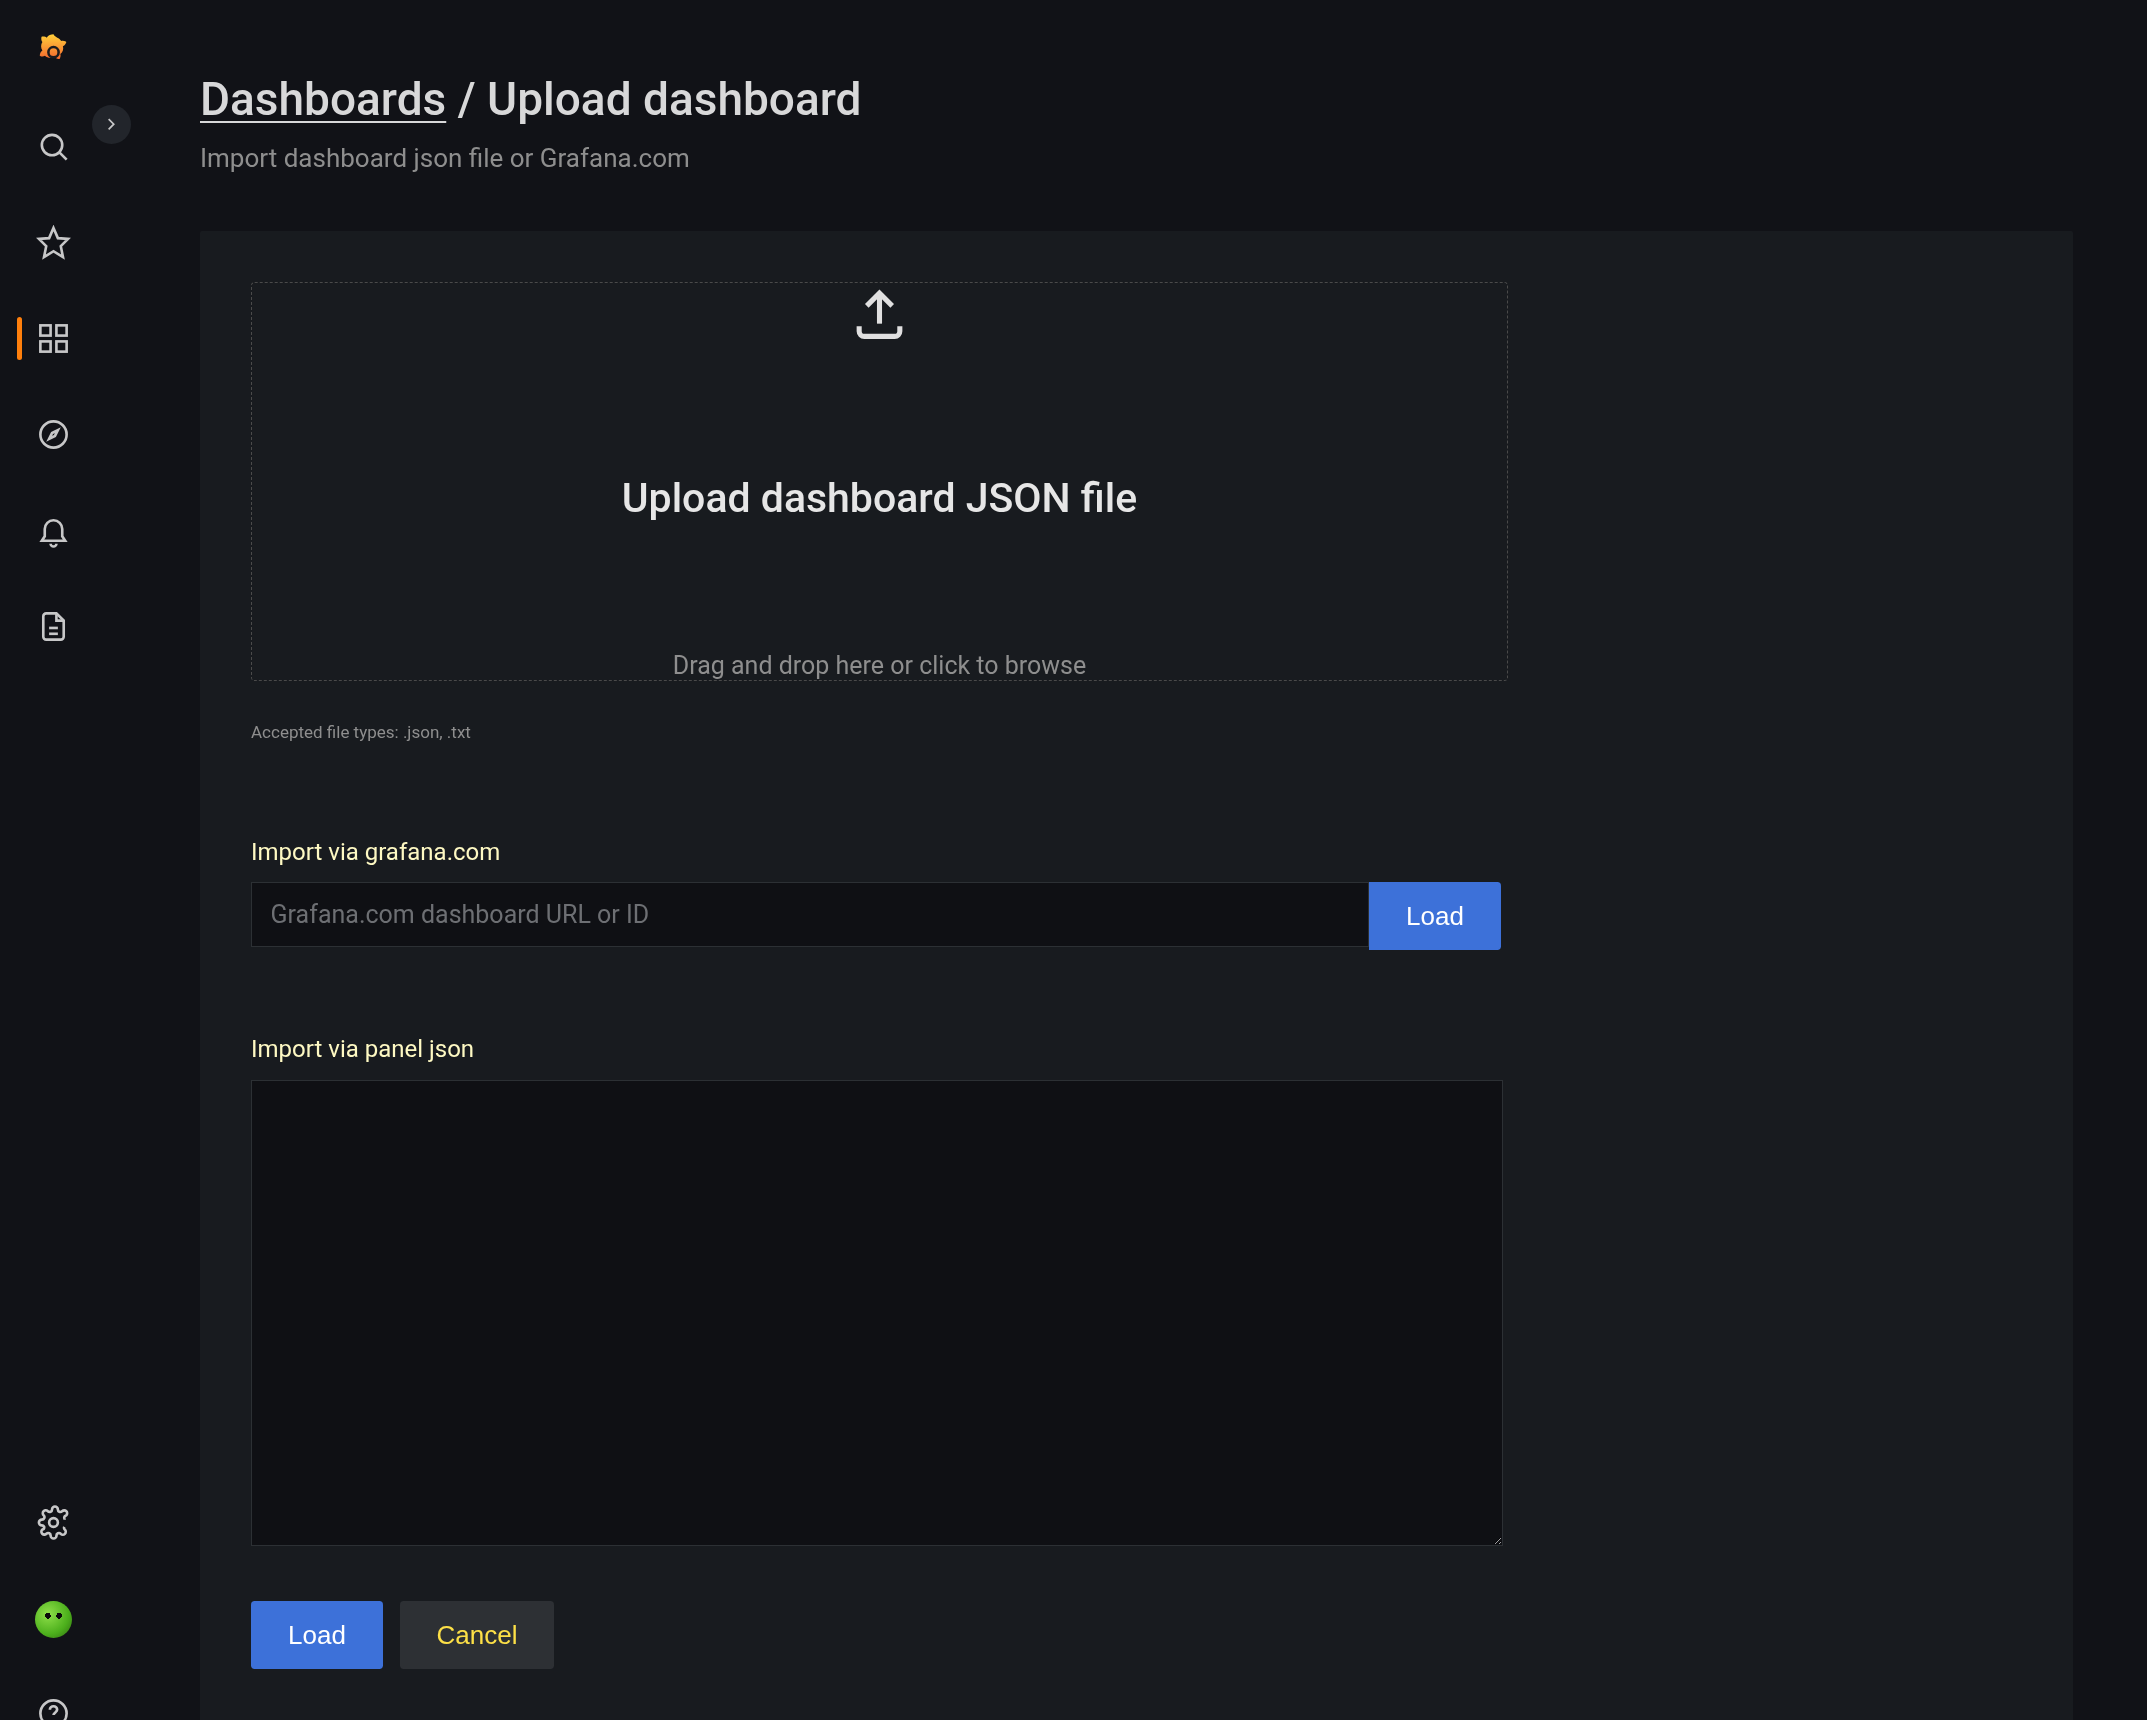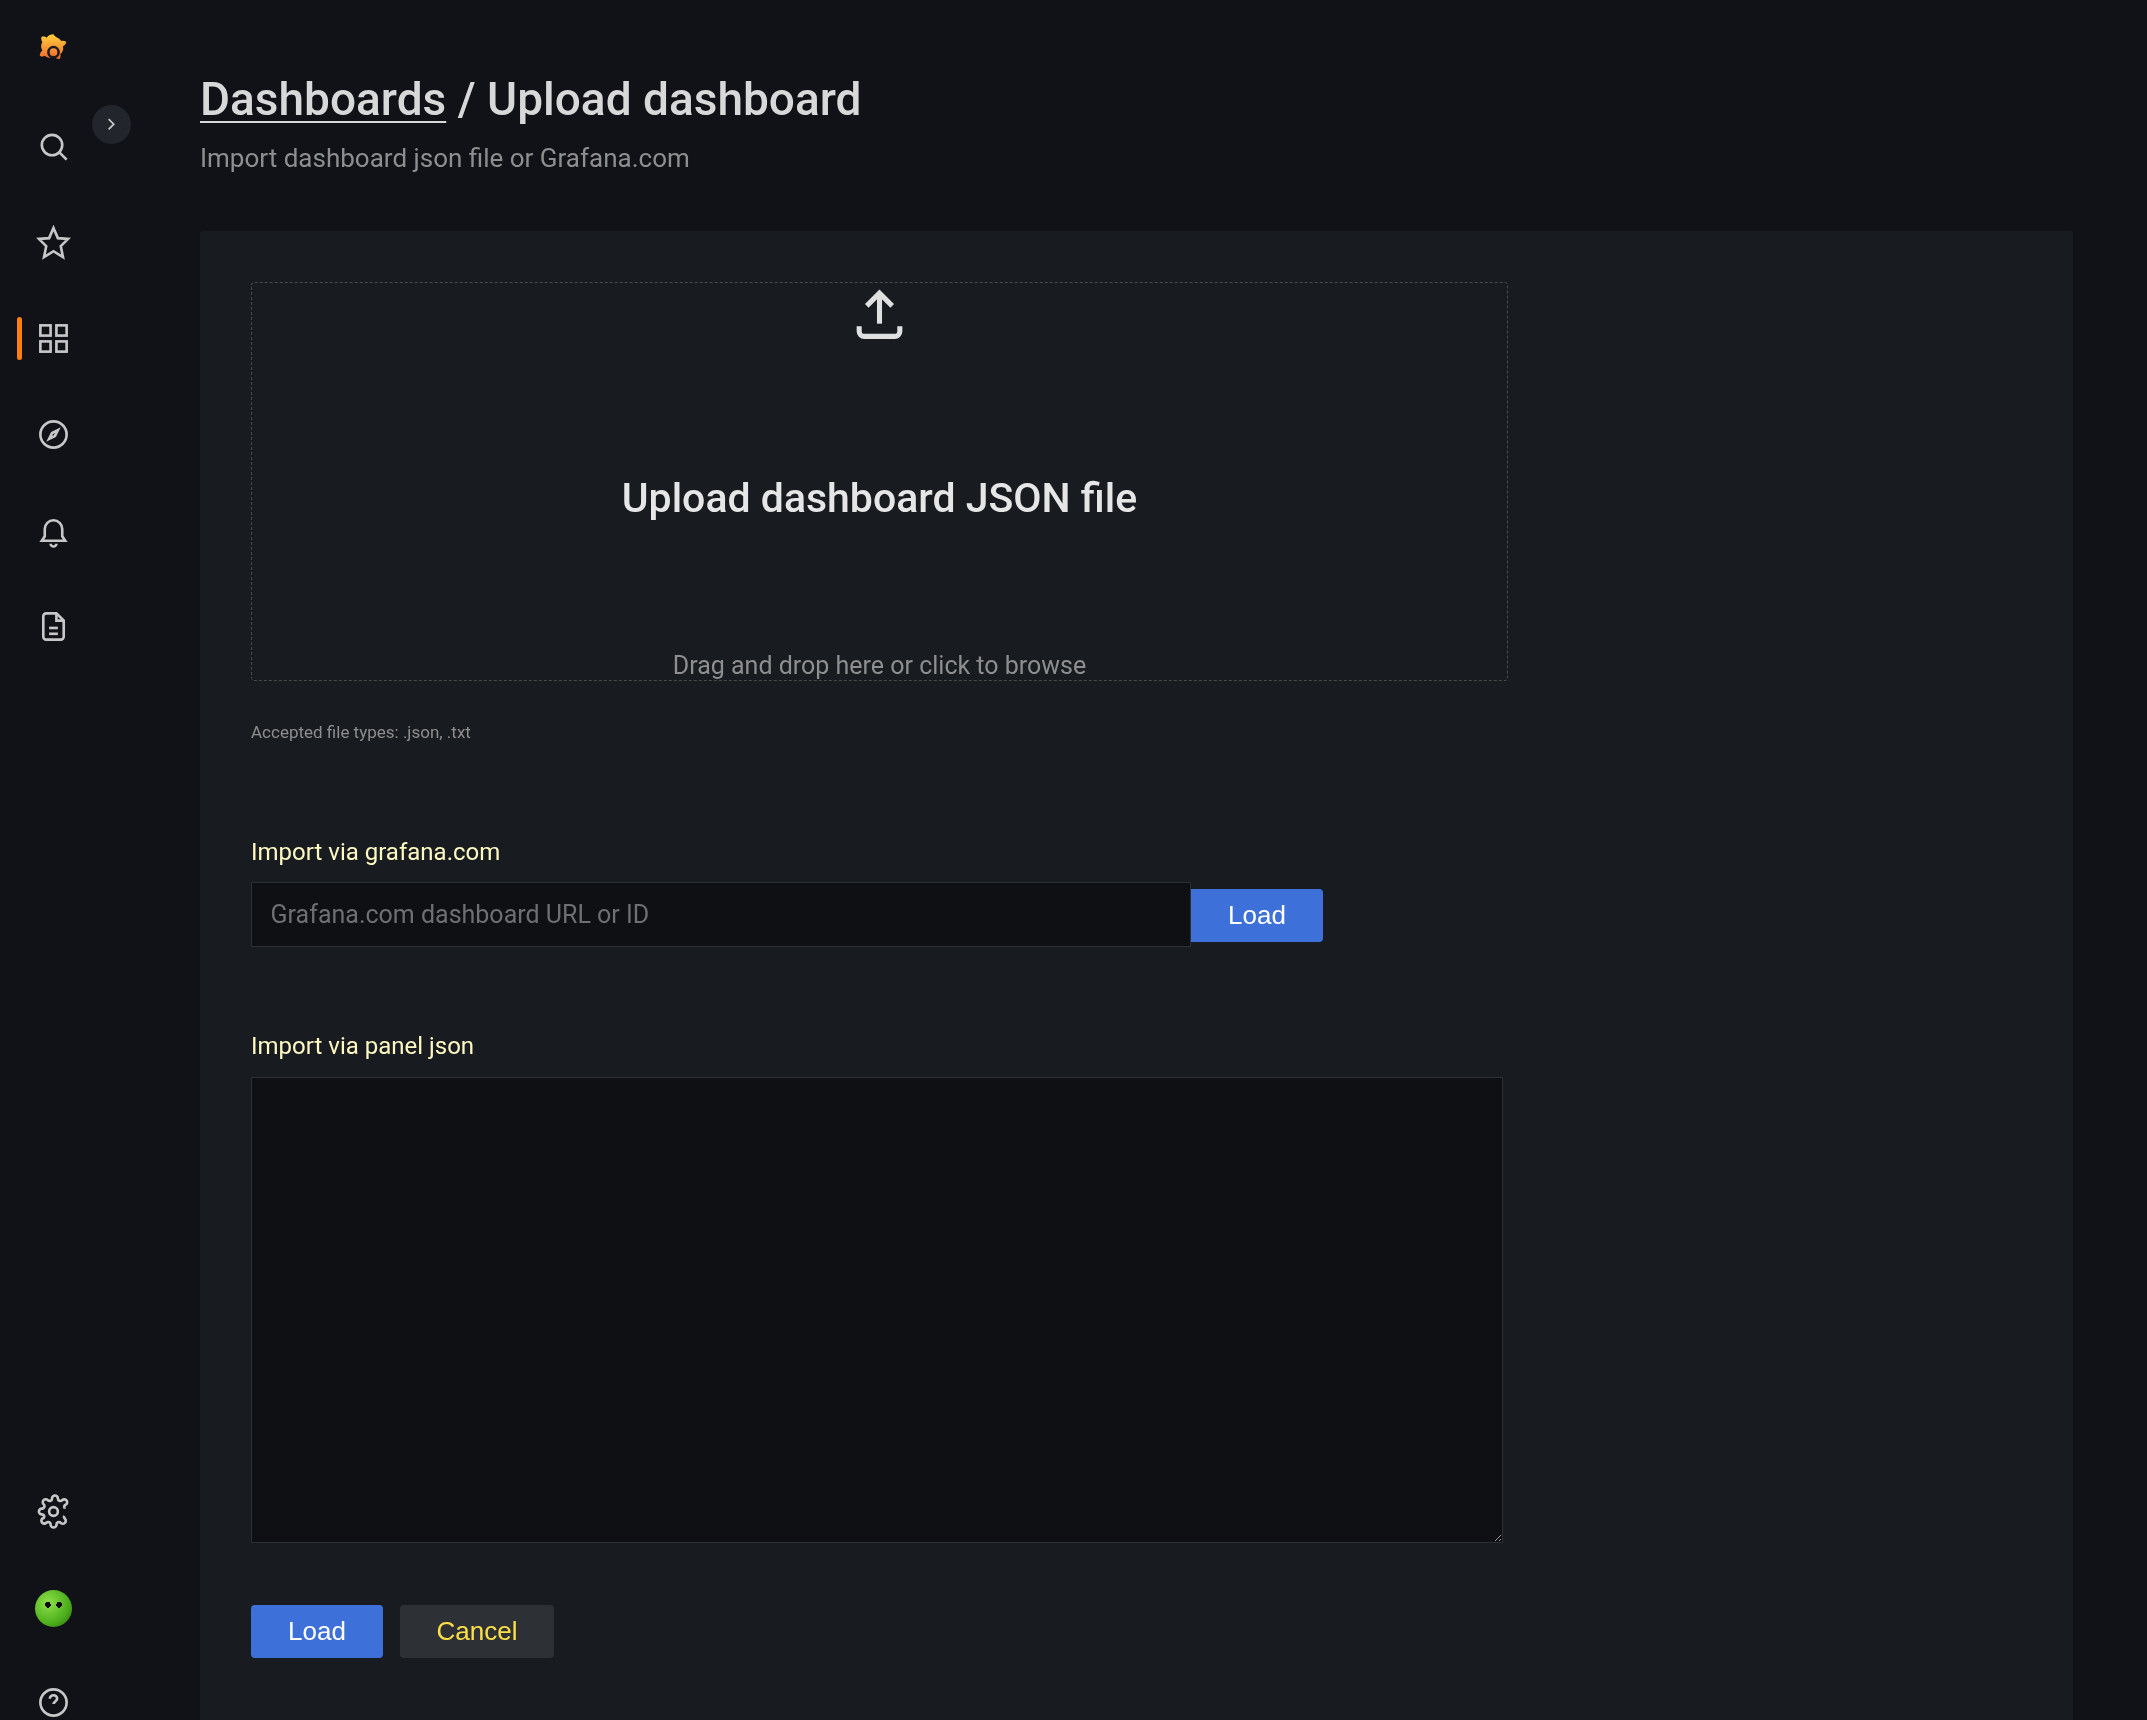--- a/index.html
+++ b/index.html
@@ -160,44 +160,43 @@
     background:#0f1014;
     border:0.9px solid #2c3034;
     color:#ccc;
     font-size:25px;
     padding:0 18.6px;
     font-family:inherit;
     outline:none;
   }
   input[type=text]::placeholder,textarea::placeholder{color:#6d6f73;}
   .url-input{
-    width:940px;
+    width:1118px;
     height:65px;
     border-right:none;
   }
   textarea{
     width:1252px;
     height:466px;
     padding:15px 18.6px;
     resize:both;
     line-height:1.5;
   }
 
   .btn{
     display:inline-flex;
     align-items:center;
     justify-content:center;
-    height:53px;
+    height:68px;
     padding:0 37px;
     font-size:26px;
     font-weight:500;
     border:none;
     cursor:pointer;
     border-radius:3.7px;
-    margin-top:7px;
   }
   .btn.blue{background:var(--blue);color:#fff;}
   .btn.blue.joined{border-radius:0 3.7px 3.7px 0;min-width:132px;}
   .btn.grey{background:var(--grey-btn);color:#fde047;}
   .actions{margin-top:52px;display:flex;gap:16.7px;}
 </style>
 </head>
 <body>
 
 <div class="app">

